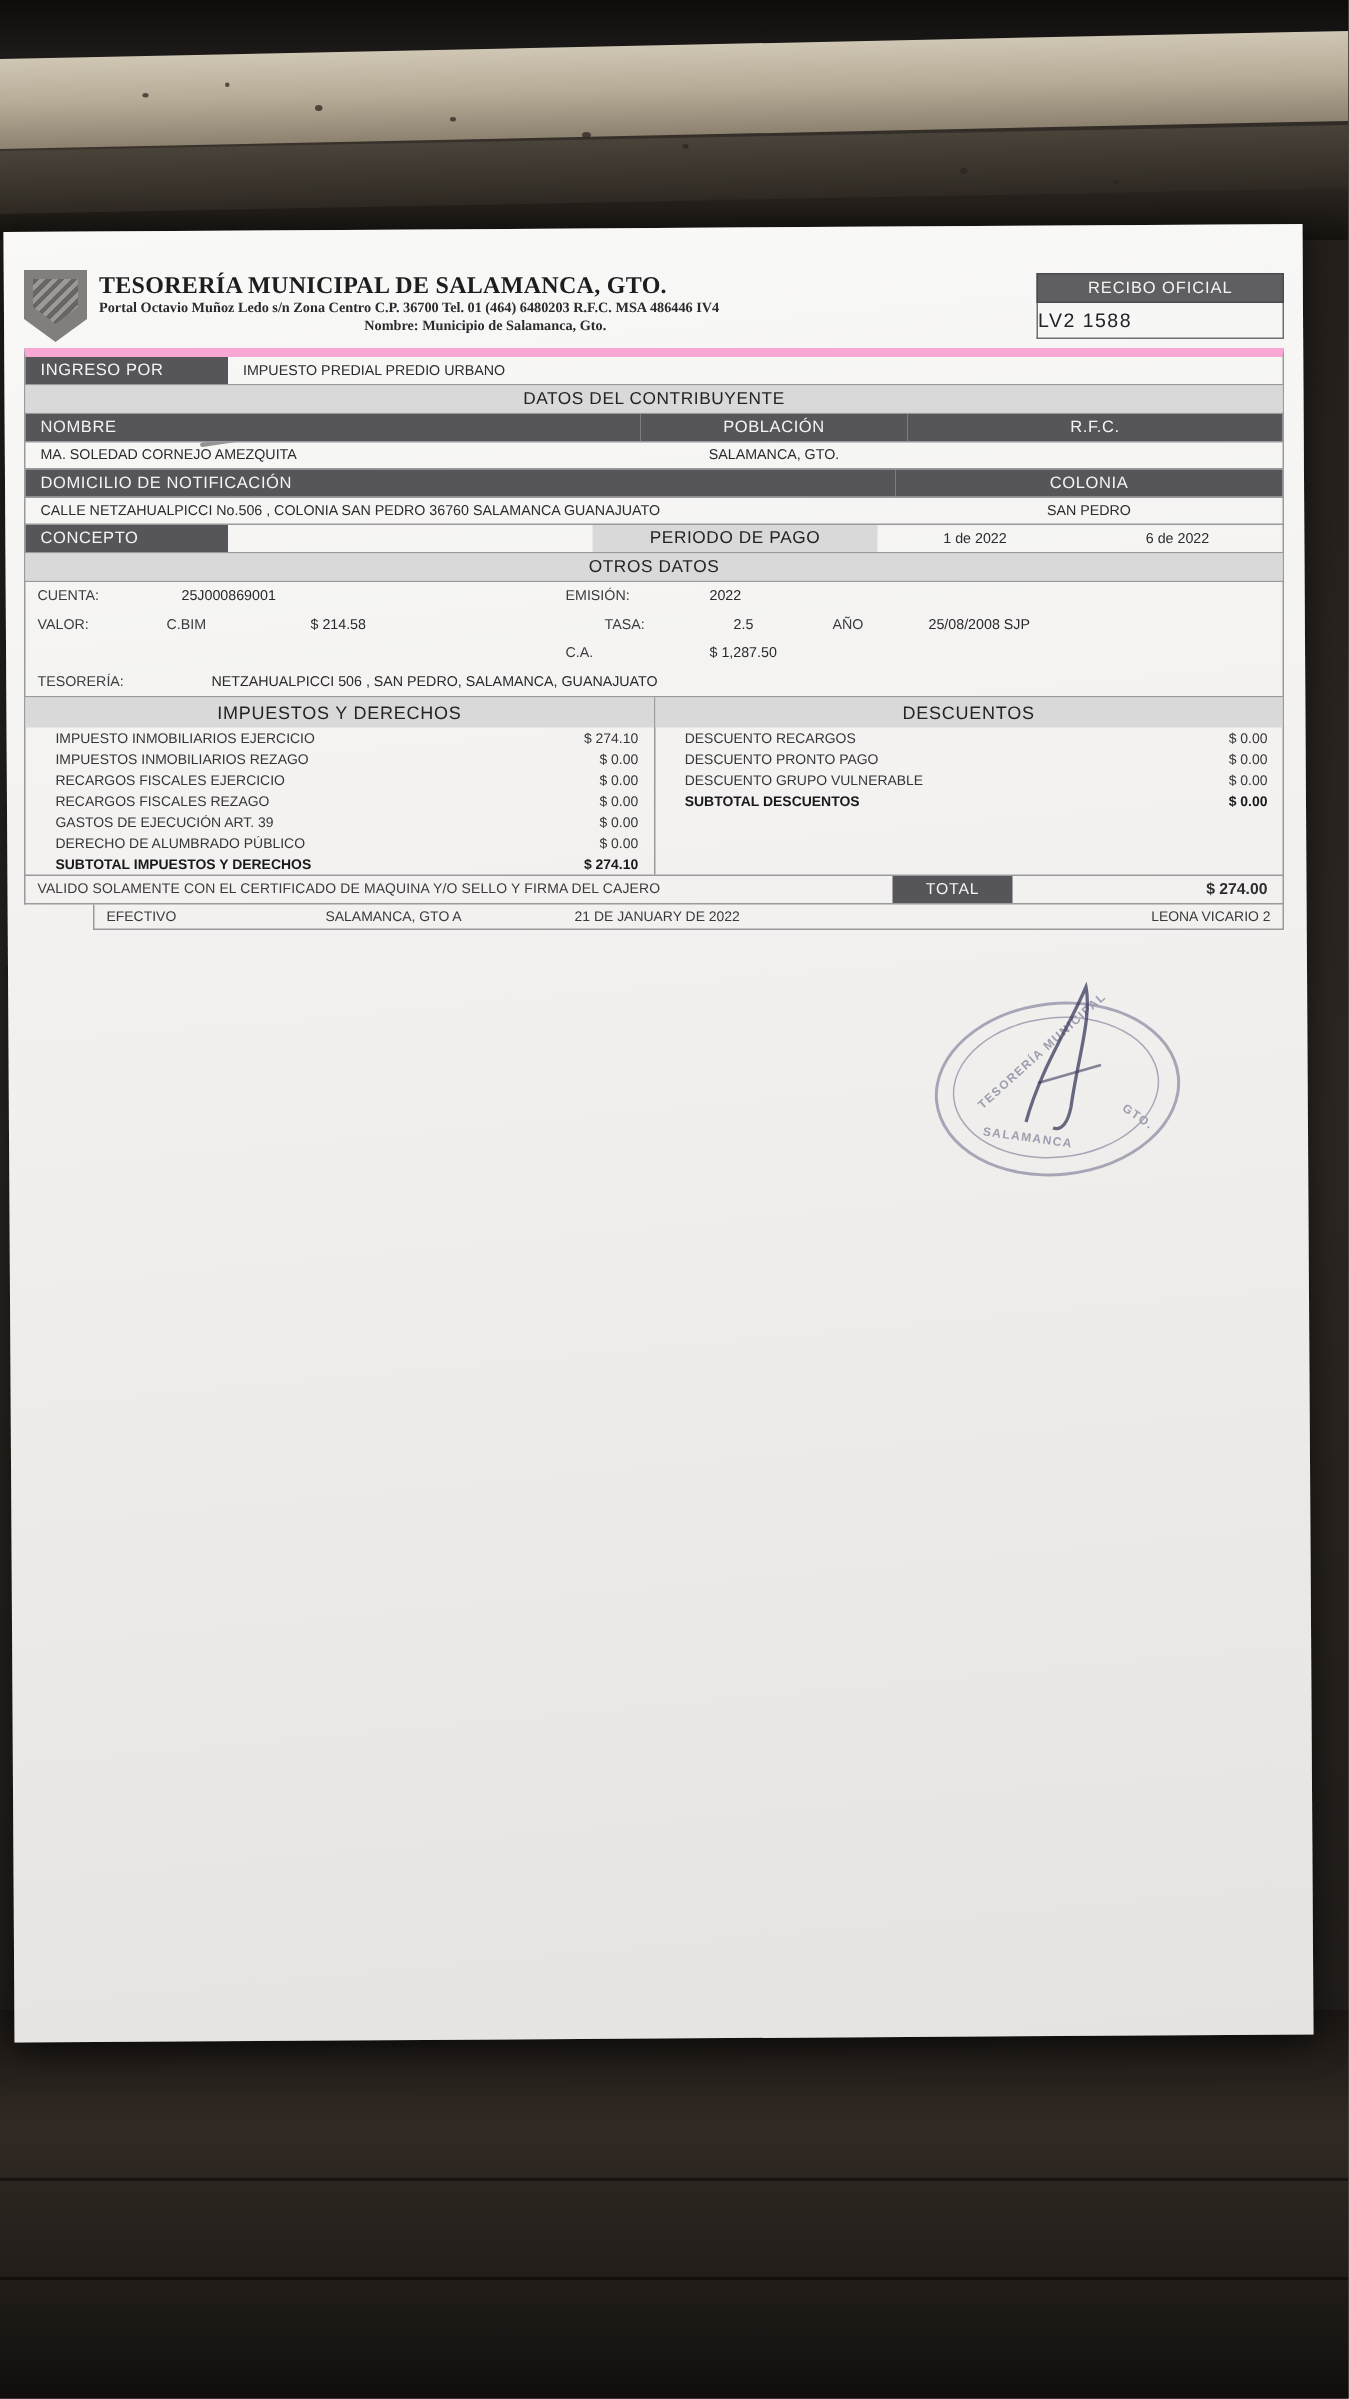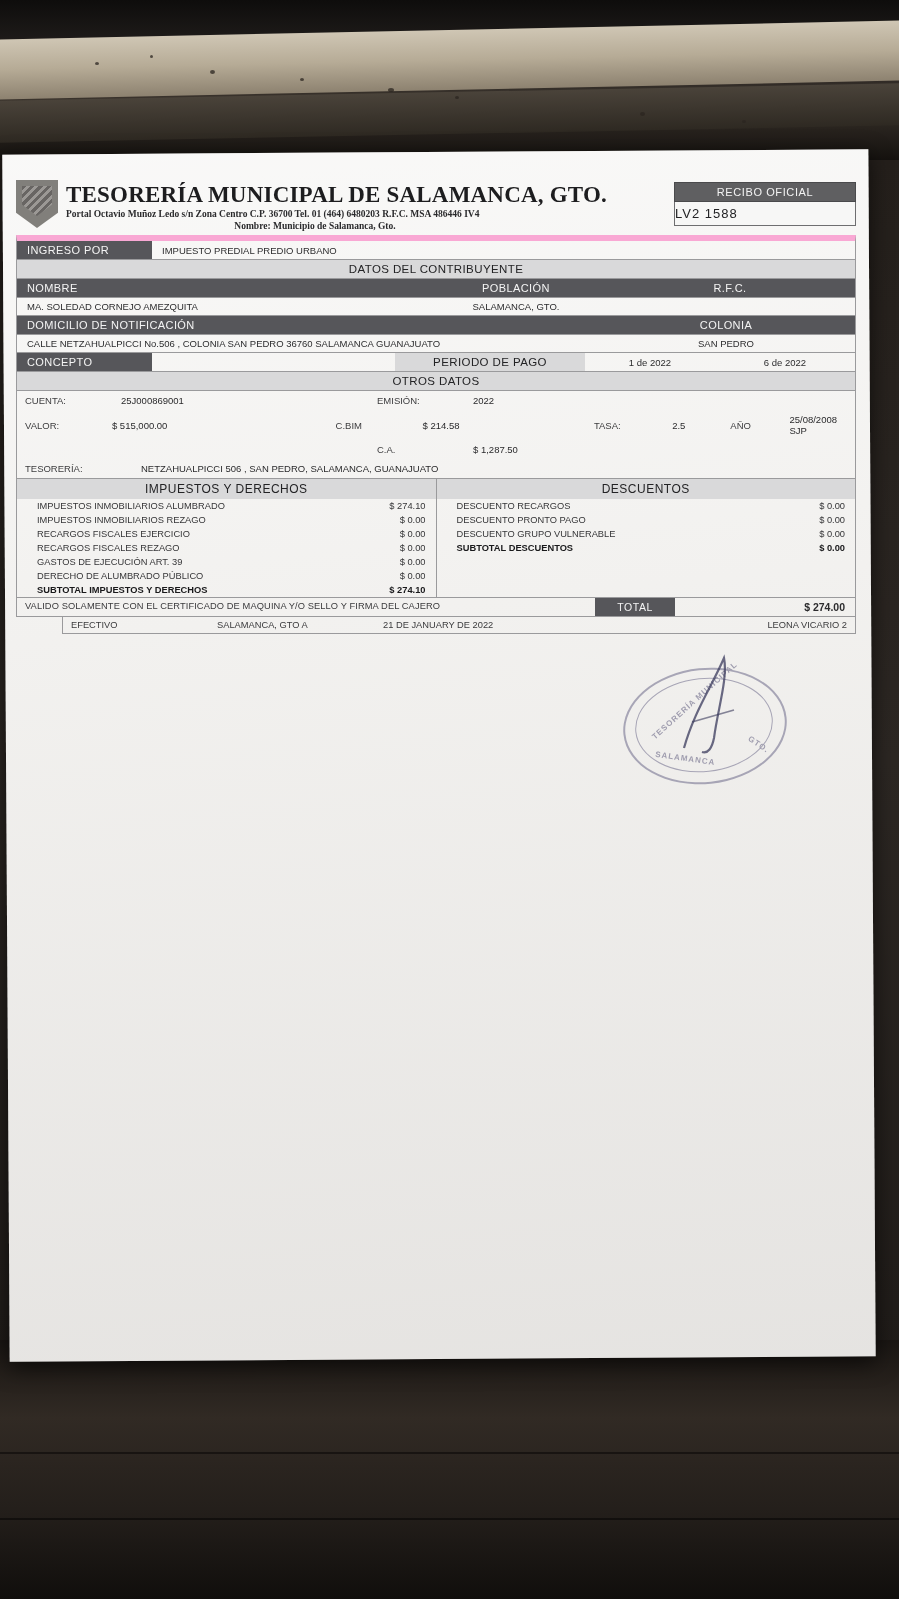--- a/index.html
+++ b/index.html
@@ -111,21 +111,21 @@
   }
   .crest:after {
     content: "";
     position: absolute; left: 6px; top: 6px; right: 6px; bottom: 12px;
     background: repeating-linear-gradient(135deg,#4f4c49 0 3px,#8b8884 3px 6px);
     clip-path: polygon(0 0,100% 0,100% 62%,50% 100%,0 62%);
   }
   .hdr-text { flex: 1; padding-top: 2px; }
   .org-title {
     font-family: "Liberation Serif", serif;
-    font-size: 23px;
+    font-size: 16px;
     font-weight: bold;
     letter-spacing: .2px;
     color: #1d1d1f;
     white-space: nowrap;
   }
   .org-sub {
     font-family: "Liberation Serif", serif;
     font-size: 9.5px;
     font-weight: bold;
     color: #2b2b2d;
@@ -134,21 +134,21 @@
   .org-sub2 {
     font-family: "Liberation Serif", serif;
     font-size: 9.5px;
     font-weight: bold;
     color: #2b2b2d;
     margin-top: 2px;
     text-align: center;
     padding-right: 110px;
   }
   .recibo-box {
-    width: 182px;
+    width: 165px;
     margin-top: 2px;
   }
   .recibo-label {
     background: #5f5f61;
     color: #f3f3f3;
     text-align: center;
     font-size: 11px;
     letter-spacing: .6px;
     padding: 3px 0;
     border: 1px solid #4a4a4c;
@@ -401,23 +401,20 @@
             <span class="k">EMISIÓN:</span>
           </div>
         <div class="kv">
             <span class="v">2022</span>
           </div>
       </div>
       <div class="row">
         <div class="kv" style="width:70px">
             <span class="k">VALOR:</span>
           </div>
-        <div class="kv" style="width:250px">
-            <span class="v">$ 515,000.00</span>
-          </div>
         <div class="kv" style="width:70px">
             <span class="k">C.BIM</span>
           </div>
         <div class="kv" style="width:190px">
             <span class="v">$ 214.58</span>
           </div>
         <div class="kv" style="width:60px">
             <span class="k">TASA:</span>
           </div>
         <div class="kv" style="width:60px">
@@ -447,21 +444,21 @@
         <div class="kv">
             <span class="v">NETZAHUALPICCI 506 , SAN PEDRO, SALAMANCA, GUANAJUATO</span>
           </div>
       </div>
     </div>
 
     <div class="twocol">
       <div class="col">
         <div class="col-hd">IMPUESTOS Y DERECHOS</div>
         <div class="li">
-            <span>IMPUESTOS INMOBILIARIOS ALUMBRADO</span>
+            <span>IMPUESTO INMOBILIARIOS EJERCICIO</span>
             <span class="amt">$ 274.10</span>
           </div>
         <div class="li">
             <span>IMPUESTOS INMOBILIARIOS REZAGO</span>
             <span class="amt">$ 0.00</span>
           </div>
         <div class="li">
             <span>RECARGOS FISCALES EJERCICIO</span>
             <span class="amt">$ 0.00</span>
           </div>

